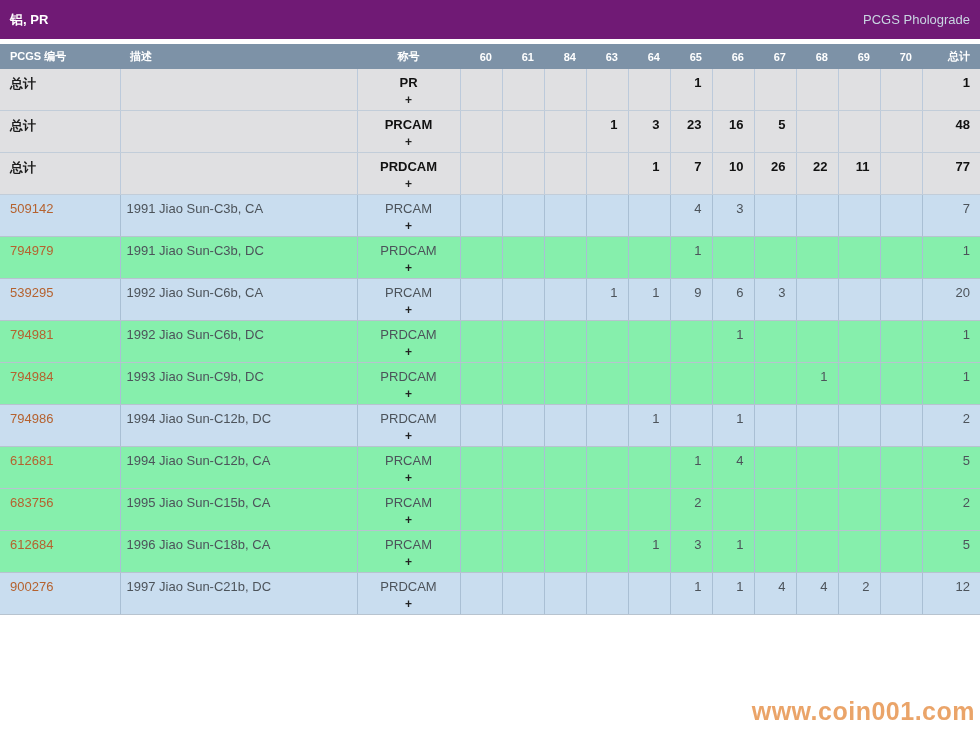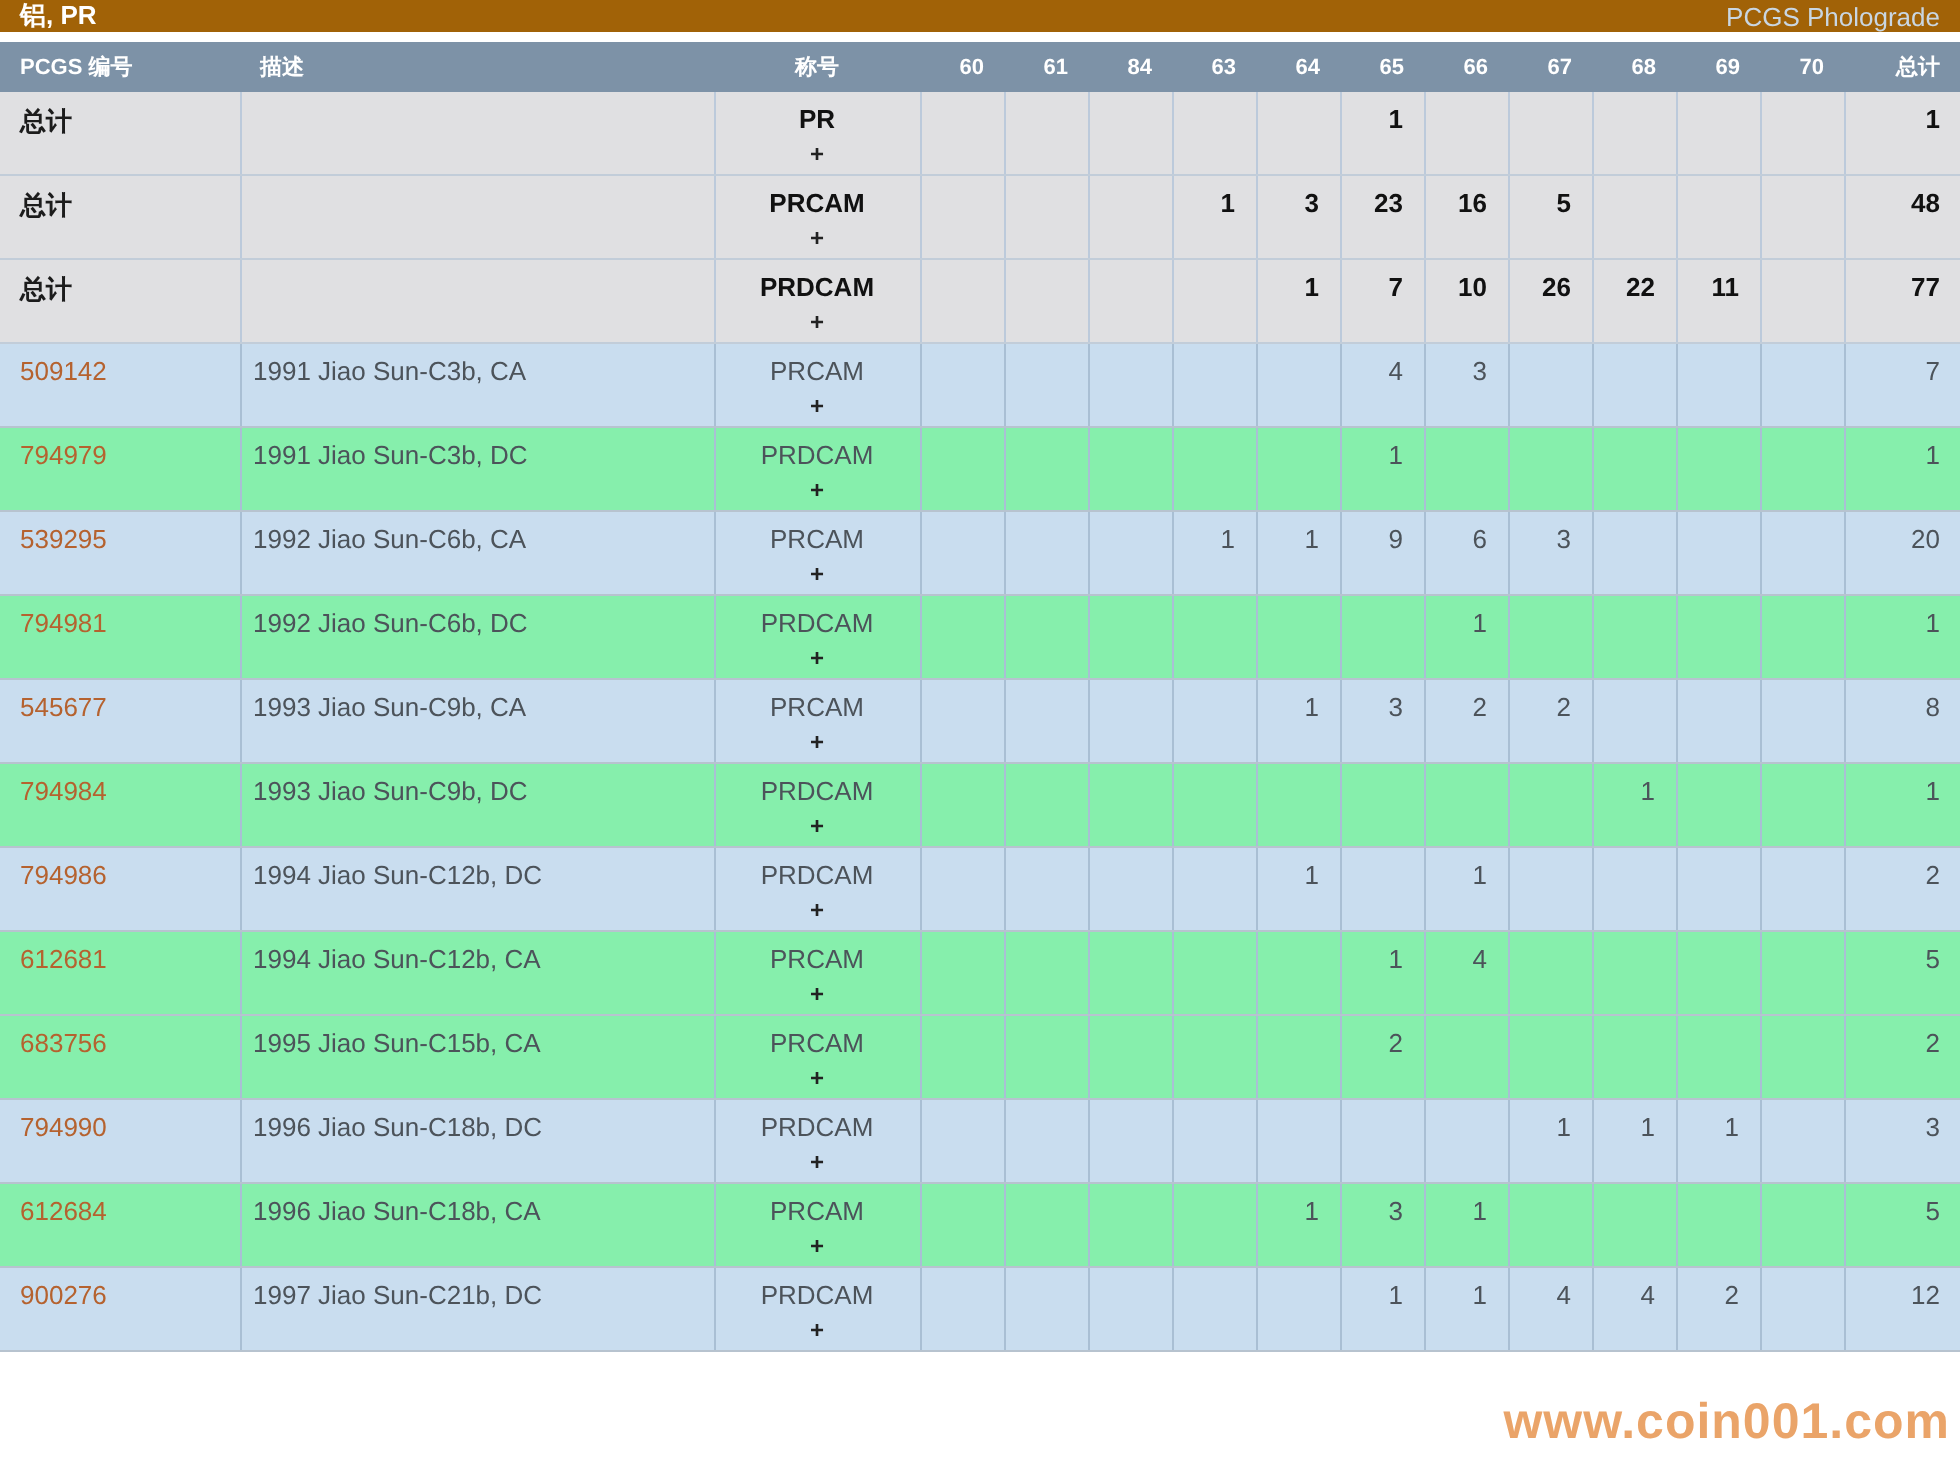--- a/index.html
+++ b/index.html
@@ -2,21 +2,21 @@
 <html><head>
 <meta charset="utf-8">
 <style>
   html,body{margin:0;padding:0;}
   body{
     width:980px;height:734px;overflow:hidden;position:relative;
     background:#ffffff;
     font-family:"Liberation Sans","DejaVu Sans",sans-serif;
   }
   .title-bar{
-    height:16px;background:#a16207;
+    height:39px;background:#701a75;
     display:flex;align-items:center;justify-content:space-between;
     padding:0 10px;box-sizing:border-box;
   }
   .title-bar .page-title{color:#ffffff;font-weight:bold;font-size:13px;}
   .title-bar .right-label{color:#c9d6e2;font-size:13px;}
 
   table.pop{
     border-collapse:collapse;width:980px;table-layout:fixed;
     margin-top:5px;font-size:13px;
   }
@@ -236,40 +236,20 @@
         <td class="num"></td>
         <td class="num"></td>
         <td class="num"></td>
         <td class="num">1</td>
         <td class="num"></td>
         <td class="num"></td>
         <td class="num"></td>
         <td class="num"></td>
         <td class="num total">1</td>
       </tr>
-      <tr class="blue">
-        <td class="pcgs"><a href="#">545677</a></td>
-        <td class="desc">1993 Jiao Sun-C9b, CA</td>
-        <td class="desig">
-          <div>PRCAM</div>
-          <div class="plus">+</div>
-        </td>
-        <td class="num"></td>
-        <td class="num"></td>
-        <td class="num"></td>
-        <td class="num"></td>
-        <td class="num">1</td>
-        <td class="num">3</td>
-        <td class="num">2</td>
-        <td class="num">2</td>
-        <td class="num"></td>
-        <td class="num"></td>
-        <td class="num"></td>
-        <td class="num total">8</td>
-      </tr>
       <tr class="lite">
         <td class="pcgs"><a href="#">794984</a></td>
         <td class="desc">1993 Jiao Sun-C9b, DC</td>
         <td class="desig">
           <div>PRDCAM</div>
           <div class="plus">+</div>
         </td>
         <td class="num"></td>
         <td class="num"></td>
         <td class="num"></td>
@@ -336,40 +316,20 @@
         <td class="num"></td>
         <td class="num"></td>
         <td class="num">2</td>
         <td class="num"></td>
         <td class="num"></td>
         <td class="num"></td>
         <td class="num"></td>
         <td class="num"></td>
         <td class="num total">2</td>
       </tr>
-      <tr class="blue">
-        <td class="pcgs"><a href="#">794990</a></td>
-        <td class="desc">1996 Jiao Sun-C18b, DC</td>
-        <td class="desig">
-          <div>PRDCAM</div>
-          <div class="plus">+</div>
-        </td>
-        <td class="num"></td>
-        <td class="num"></td>
-        <td class="num"></td>
-        <td class="num"></td>
-        <td class="num"></td>
-        <td class="num"></td>
-        <td class="num"></td>
-        <td class="num">1</td>
-        <td class="num">1</td>
-        <td class="num">1</td>
-        <td class="num"></td>
-        <td class="num total">3</td>
-      </tr>
       <tr class="lite">
         <td class="pcgs"><a href="#">612684</a></td>
         <td class="desc">1996 Jiao Sun-C18b, CA</td>
         <td class="desig">
           <div>PRCAM</div>
           <div class="plus">+</div>
         </td>
         <td class="num"></td>
         <td class="num"></td>
         <td class="num"></td>

